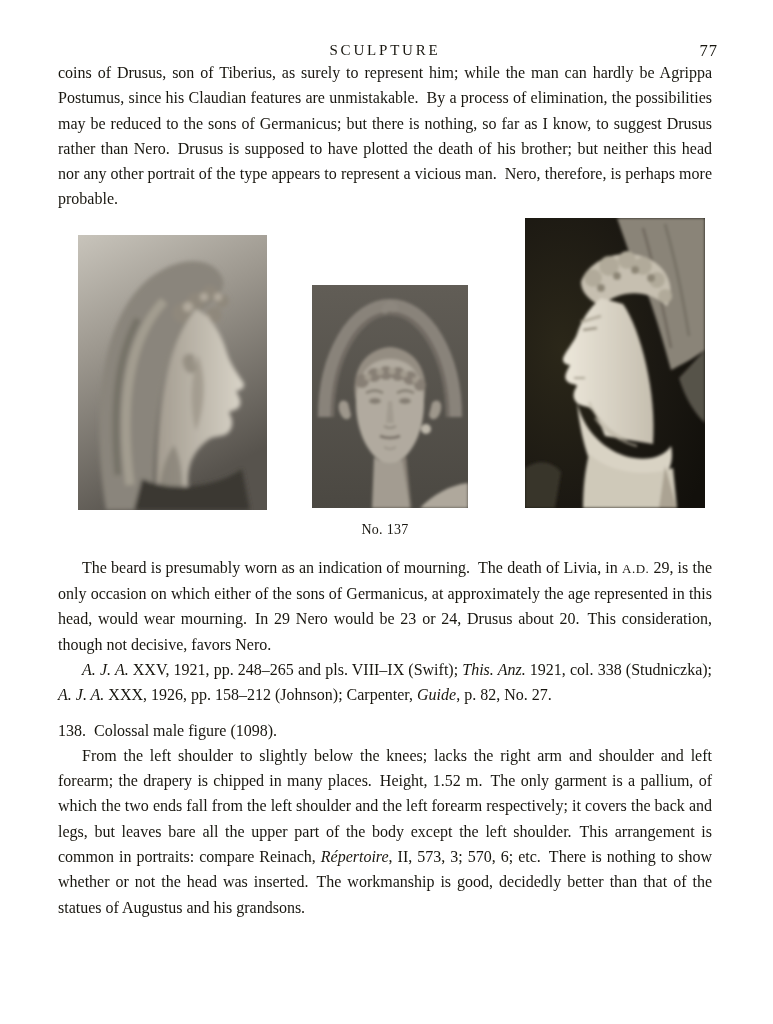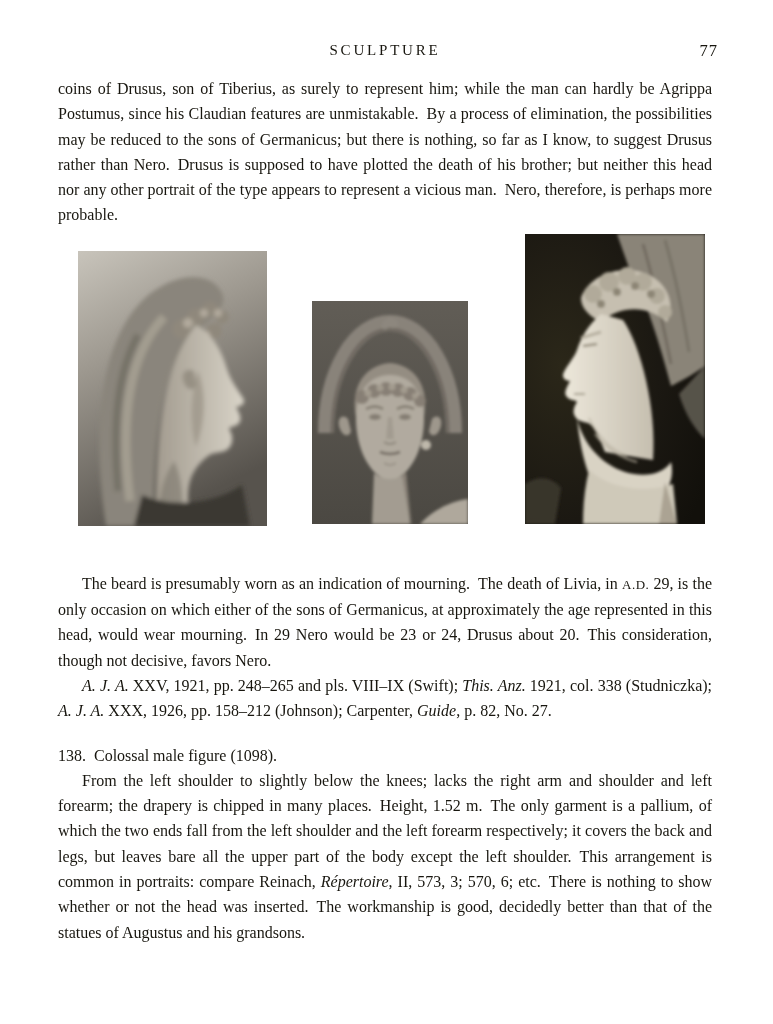--- a/index.html
+++ b/index.html
@@ -1,26 +1,26 @@
 <!DOCTYPE html>
 <html><head>
 <meta charset="utf-8">
 <style>
   html,body{margin:0;padding:0;background:#ffffff;}
   .page{position:relative;width:773px;height:1024px;background:#ffffff;overflow:hidden;
         font-family:"Liberation Serif","DejaVu Serif",serif;color:#18160f;}
   .runhead{position:absolute;left:58px;top:42px;width:654px;height:22px;}
   .rh-title{position:absolute;left:0;right:0;top:0;text-align:center;font-size:15px;letter-spacing:2.8px;}
   .rh-num{position:absolute;right:-6px;top:-1px;font-size:16.5px;letter-spacing:1px;margin-left:28px;}
-  .body-col{position:absolute;left:58px;top:76px;width:654px;font-size:16px;line-height:25.3px;
+  .body-col{position:absolute;left:58px;top:60px;width:654px;font-size:16px;line-height:25.3px;
             text-align:justify;}
   .para{margin:0;}
   .indent{text-indent:24px;}
   .sp-before{margin-top:19px;}
-  .entry-heading{margin-top:19px;font-family:Liberation Serif, serif;}
+  .entry-heading{margin-top:10px;font-family:Liberation Serif, serif;}
   .it{font-style:italic;}
   .sc{font-size:13px;letter-spacing:0.5px;}
   .figure{position:relative;height:318px;margin:6px 0 0 0;}
   .photo{position:absolute;}
   .photo svg{display:block;width:100%;height:100%;}
   .photo1{left:20px;top:17px;width:189px;height:275px;}
   .photo2{left:254px;top:67px;width:156px;height:223px;}
   .photo3{left:467px;top:0;width:180px;height:290px;}
   .fig-caption{position:absolute;left:0;top:299px;width:100%;text-align:center;font-size:14px;
                letter-spacing:0.3px;text-indent:0;}
@@ -180,20 +180,21 @@
             <path d="M52,184 C58,210 76,230 100,238 C120,244 138,240 146,228 C150,246 142,262 124,270 L86,274 C68,262 56,226 52,184 Z" fill="#d9d3c4"></path>
             <path d="M70,200 C80,214 96,224 112,228" stroke="#b6af9f" stroke-width="2" fill="none" opacity="0.8"></path>
             <path d="M64,184 C72,202 86,216 102,222" stroke="#b6af9f" stroke-width="2" fill="none" opacity="0.6"></path>
             <path d="M64,236 C84,254 118,260 148,250 L152,290 L58,290 C58,270 60,252 64,236 Z" fill="#cfc9b9"></path>
             <path d="M140,248 L152,290 L134,290 Z" fill="#a19a8a" opacity="0.8"></path>
             <path d="M0,250 C14,240 28,244 36,254 L30,290 L0,290 Z" fill="#3a362c" opacity="0.9"></path>
           </g>
         </svg>
       </div>
 
+      <figcaption class="fig-caption">No. 137</figcaption>
     </figure>
 
     <p class="para indent sp-before"><span>The beard is presumably worn as an indication of mourning. The death of Livia, in </span><span class="sc">A.D.</span><span> 29, is the only occasion on which either of the sons of Germanicus, at approximately the age represented in this head, would wear mourning. In 29 Nero would be 23 or 24, Drusus about 20. This consideration, though not decisive, favors Nero.</span></p>
 
 
     <p class="para indent"><span class="it">A. J. A.</span><span> XXV, 1921, pp. 248–265 and pls. VIII–IX (Swift); </span><span class="it">This. Anz.</span><span> 1921, col. 338 (Studniczka); </span><span class="it">A. J. A.</span><span> XXX, 1926, pp. 158–212 (Johnson); Carpenter, </span><span class="it">Guide</span><span>, p. 82, No. 27.</span></p>
 
     <p class="para entry-heading"><span>138. Colossal male figure (1098).</span></p>
 
     <p class="para indent"><span>From the left shoulder to slightly below the knees; lacks the right arm and shoulder and left forearm; the drapery is chipped in many places. Height, 1.52 m. The only garment is a pallium, of which the two ends fall from the left shoulder and the left forearm respectively; it covers the back and legs, but leaves bare all the upper part of the body except the left shoulder. This arrangement is common in portraits: compare Reinach, </span><span class="it">Répertoire</span><span>, II, 573, 3; 570, 6; etc. There is nothing to show whether or not the head was inserted. The workmanship is good, decidedly better than that of the statues of Augustus and his grandsons.</span></p>

